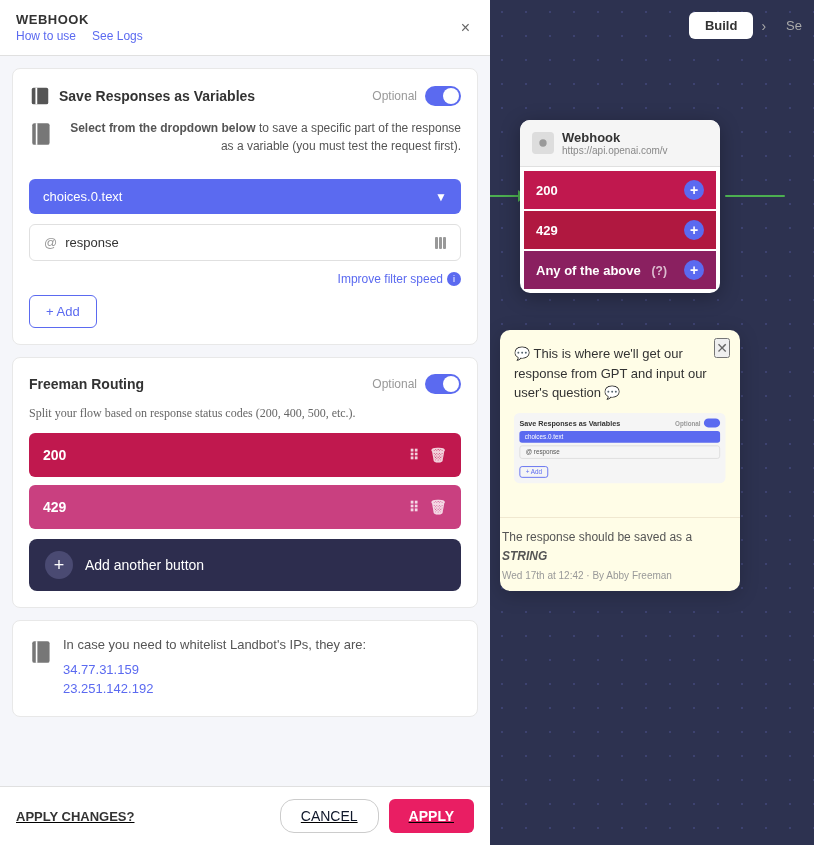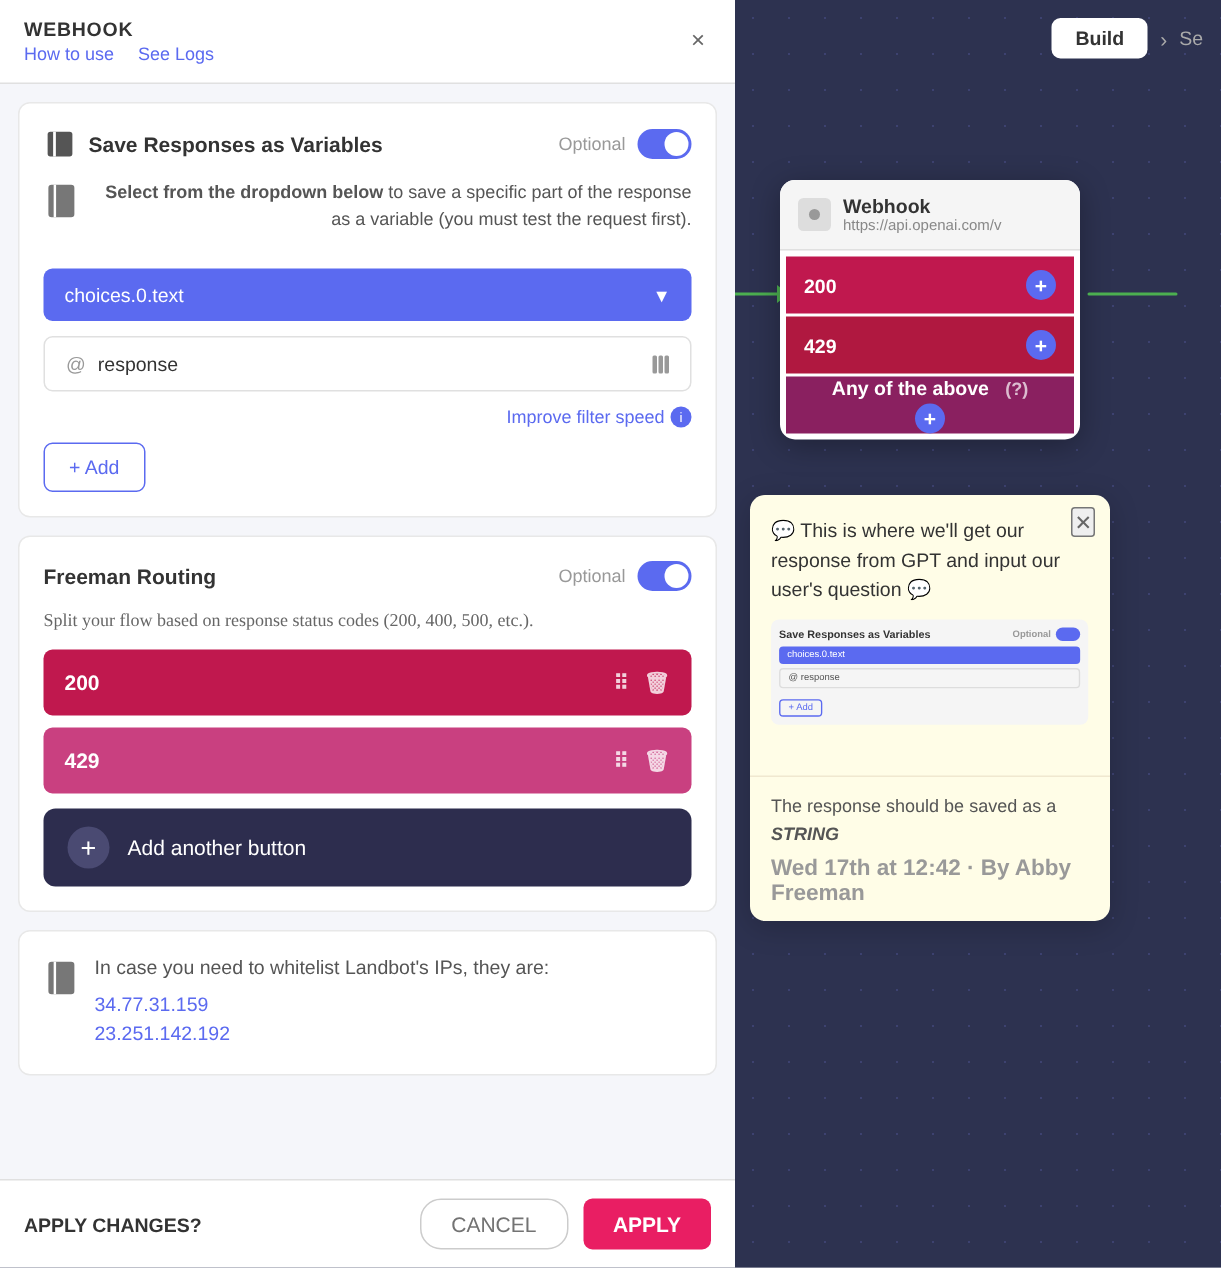--- a/index.html
+++ b/index.html
@@ -305,34 +305,35 @@
     }
 
     
     .panel-footer {
       background: white;
       border-top: 1px solid #e0e0e0;
       padding: 12px 16px;
       display: flex;
       align-items: center;
       justify-content: space-between;
+      text-decoration: underline;
     }
     .footer-title {
       font-size: 13px;
       font-weight: 600;
       color: #333;
     }
     .footer-actions {
       display: flex;
       gap: 10px;
     }
     .cancel-btn {
       background: white;
       border: 1px solid #ccc;
-      color: #737373;
+      color: #0f172a;
       padding: 8px 20px;
       border-radius: 14px;
       cursor: pointer;
       font-size: 14px;
       font-weight: 500;
     }
     .apply-btn {
       background: #e91e63;
       color: white;
       border: none;
@@ -371,20 +372,21 @@
       font-weight: 600;
     }
     .nav-arrow {
       color: #aaa;
       font-size: 14px;
       padding: 0 4px;
     }
     .se-text {
       color: #aaa;
       font-size: 13px;
+      margin-left: 12px;
     }
 
     
     .webhook-node {
       position: absolute;
       top: 120px;
       left: 30px;
       width: 200px;
       background: white;
       border-radius: 10px;
@@ -531,37 +533,36 @@
       border: 1px solid #5b6af0;
       color: #5b6af0;
       padding: 2px 6px;
       border-radius: 3px;
       font-size: 7px;
       display: inline-flex;
       align-items: center;
       gap: 2px;
     }
     .tooltip-footer {
-      padding: 10px 14px;
+      padding: 10px 2px;
       border-top: 1px solid #f0e8d0;
     }
     .tooltip-footer-text {
       font-size: 12px;
       color: #555;
       line-height: 1.6;
     }
     .tooltip-footer-text em {
       font-style: italic;
       font-weight: 700;
     }
     .tooltip-meta {
-      font-size: 15px;
+      font-size: 10px;
       color: #999;
       margin-top: 4px;
-      font-weight: bold;
     }
 
     .list-icon {
       display: flex;
       gap: 1px;
     }
     .list-line {
       width: 3px;
       height: 12px;
       background: #999;
@@ -729,21 +730,21 @@
     </div>
     <div style="padding: 4px;">
       <div class="node-btn node-btn-200">
         <span>200</span>
         <div class="node-plus">+</div>
       </div>
       <div class="node-btn node-btn-429" style="margin-top:2px;">
         <span>429</span>
         <div class="node-plus">+</div>
       </div>
-      <div class="node-btn node-btn-any" style="margin-top:2px;flex-direction:column;">
+      <div class="node-btn node-btn-any" style="margin-top:2px;">
         <span>
           <span>Any of the above</span>
           &nbsp;
           <span style="opacity:0.7;font-size:12px;">(?)</span>
         </span>
         <div class="node-plus">+</div>
       </div>
     </div>
   </div>
 

